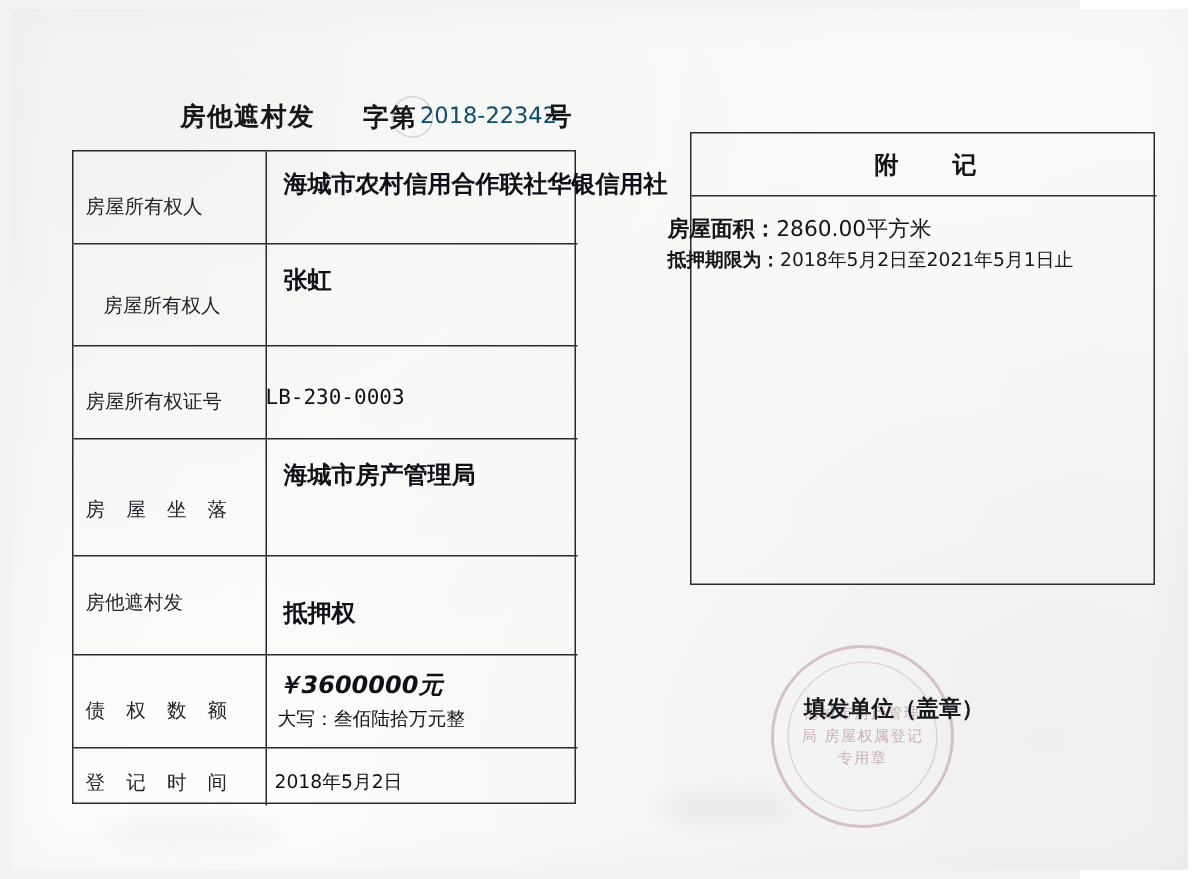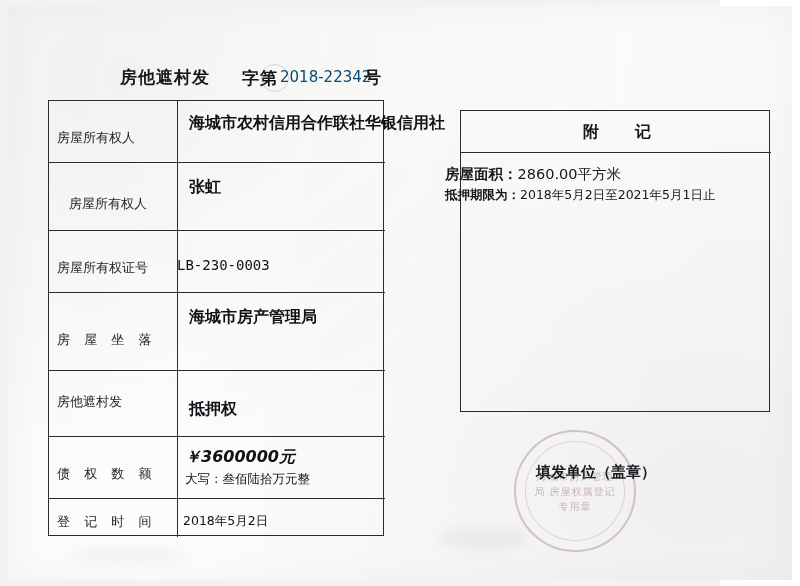--- a/index.html
+++ b/index.html
@@ -113,21 +113,21 @@
   }
   .rowval.big { font-size: 16px; font-weight: 600; }
   .rowval.hand { font-size: 16px; font-weight: 700; }
   .rowval.small { font-size: 12.5px; font-weight: 400; }
   .rowval.mono { font-family: "DejaVu Sans Mono", monospace; font-size: 14px; }
 
   
   .rtable {
     position: absolute;
     left: 452px;
-    top: 104px;
+    top: 82px;
     width: 310px;
     height: 302px;
     border: 1px solid #2a2b30;
     box-sizing: border-box;
   }
   .rhead {
     position: absolute;
     left: 0; top: 0;
     width: 310px; height: 42px;
     border-bottom: 1px solid #2a2b30;

